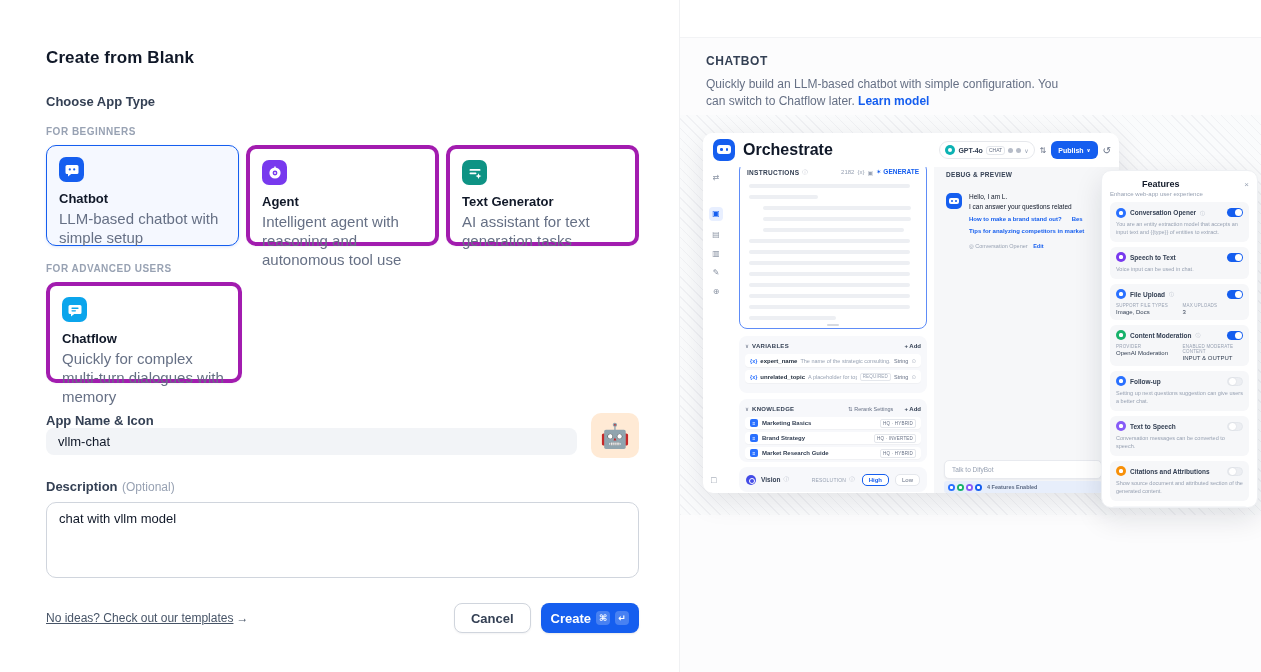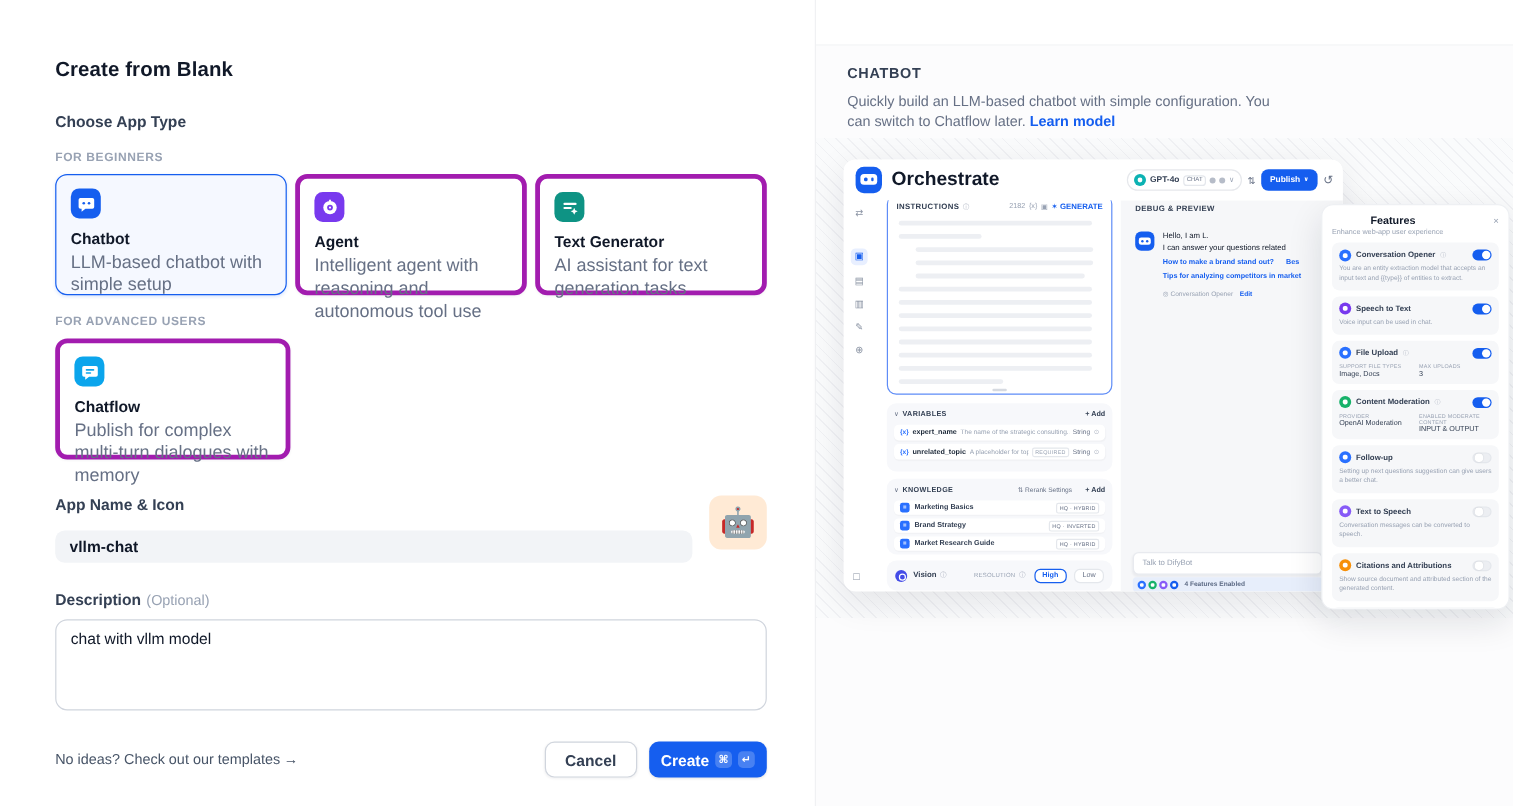--- a/index.html
+++ b/index.html
@@ -19,26 +19,26 @@
   .ic-chatbot { background:#155eef; color:#155eef; }
   .ic-agent { background:#7839ee; color:#7839ee; }
   .ic-textgen { background:#0e9384; color:#0e9384; }
   .ic-chatflow { background:#0ba5ec; color:#0ba5ec; }
   .ic-workflow { background:#444ce7; color:#444ce7; }
   .ctitle { margin-top:9px; font-size:13px; font-weight:700; color:#101828; }
   .cdesc { margin-top:3px; font-size:15px; line-height:1.28; color:#667085; }
   .name-wrap { margin-top:30px; width:593px; position:relative; }
   .field-label { font-size:13px; font-weight:700; color:#344054; }
   .opt { font-size:12px; font-weight:400; color:#98a2b3; }
-  .name-input { margin-top:14px; display:block; width:531px; height:27px; background:#f2f4f7; border:none; border-radius:8px; padding:0 12px; font-size:13px; color:#101828; font-family:inherit;font-weight:bold; }
+  .name-input { margin-top:0; display:block; width:531px; height:27px; background:#f2f4f7; border:none; border-radius:8px; padding:0 12px; font-size:13px; color:#101828; font-family:inherit; }
   .emoji-box { position:absolute; right:0; top:0; width:48px; height:45px; background:#ffead5; border-radius:10px; display:flex; align-items:center; justify-content:center; font-size:24px; cursor:pointer; }
   .desc-wrap { margin-top:22px; width:593px; }
   .desc-area { margin-top:7px; width:593px; height:76px; border:1px solid #d0d5dd; border-radius:10px; padding:8px 12px; font-size:13px; color:#101828; font-family:inherit; resize:none; background:#fff; }
   .footer { margin-top:21px; width:593px; display:flex; align-items:center; }
-  .tpl-link { font-size:12px; color:#475467; cursor:pointer; }
+  .tpl-link { font-size:12px; color:#475467; cursor:pointer;text-decoration:underline; }
   .tpl-arrow { font-size:12px; color:#475467; margin-left:3px; }
   .spacer { flex:1; }
   .btn-cancel { height:30px; padding:0 16px; border:1px solid #d0d5dd; border-radius:8px; background:#fff; font-size:13px; font-weight:600; color:#344054; font-family:inherit; cursor:pointer; box-shadow:0 1px 2px rgba(16,24,40,.05); }
   .btn-create { margin-left:10px; height:30px; padding:0 10px; border:none; border-radius:8px; background:#155eef; font-size:13px; font-weight:600; color:#fff; font-family:inherit; display:inline-flex; align-items:center; gap:5px; cursor:pointer; box-shadow:0 1px 2px rgba(16,24,40,.1); }
   .kbd { min-width:14px; height:14px; padding:0 2px; background:rgba(255,255,255,.22); border-radius:4px; font-size:9px; line-height:14px; text-align:center; }
 
   
   .right { position:absolute; left:679px; top:0; width:582px; height:672px; background:#fcfcfd; border-left:1px solid #f0f1f3; }
   .top-strip { height:38px; background:#fff; border-bottom:1px solid #f2f3f5; }
   .r-head { padding:16px 26px 0; }
@@ -210,21 +210,21 @@
   <div class="cards">
     <div class="card wide">
       <div class="cicon ic-chatflow">
         <svg width="16" height="16" viewBox="0 0 16 16">
             <path fill="#fff" d="M3 3h10a1.5 1.5 0 0 1 1.5 1.5v6A1.5 1.5 0 0 1 13 12H7.2L4 14.4V12H3a1.5 1.5 0 0 1-1.5-1.5v-6A1.5 1.5 0 0 1 3 3z"></path>
             <rect x="4.4" y="5.6" width="7.2" height="1.3" rx=".65" fill="currentColor"></rect>
             <rect x="4.4" y="8.2" width="4.6" height="1.3" rx=".65" fill="currentColor"></rect>
           </svg>
       </div>
       <div class="ctitle">Chatflow</div>
-      <div class="cdesc">Publish for complex multi-turn dialogues with memory</div>
+      <div class="cdesc">Quickly for complex multi-turn dialogues with memory</div>
     </div>
   </div>
 
   <div class="name-wrap">
     <div class="field-label">App Name &amp; Icon</div>
     <input class="name-input" type="text" value="vllm-chat" style="">
     <div class="emoji-box">
         <span>🤖</span>
       </div>
   </div>

